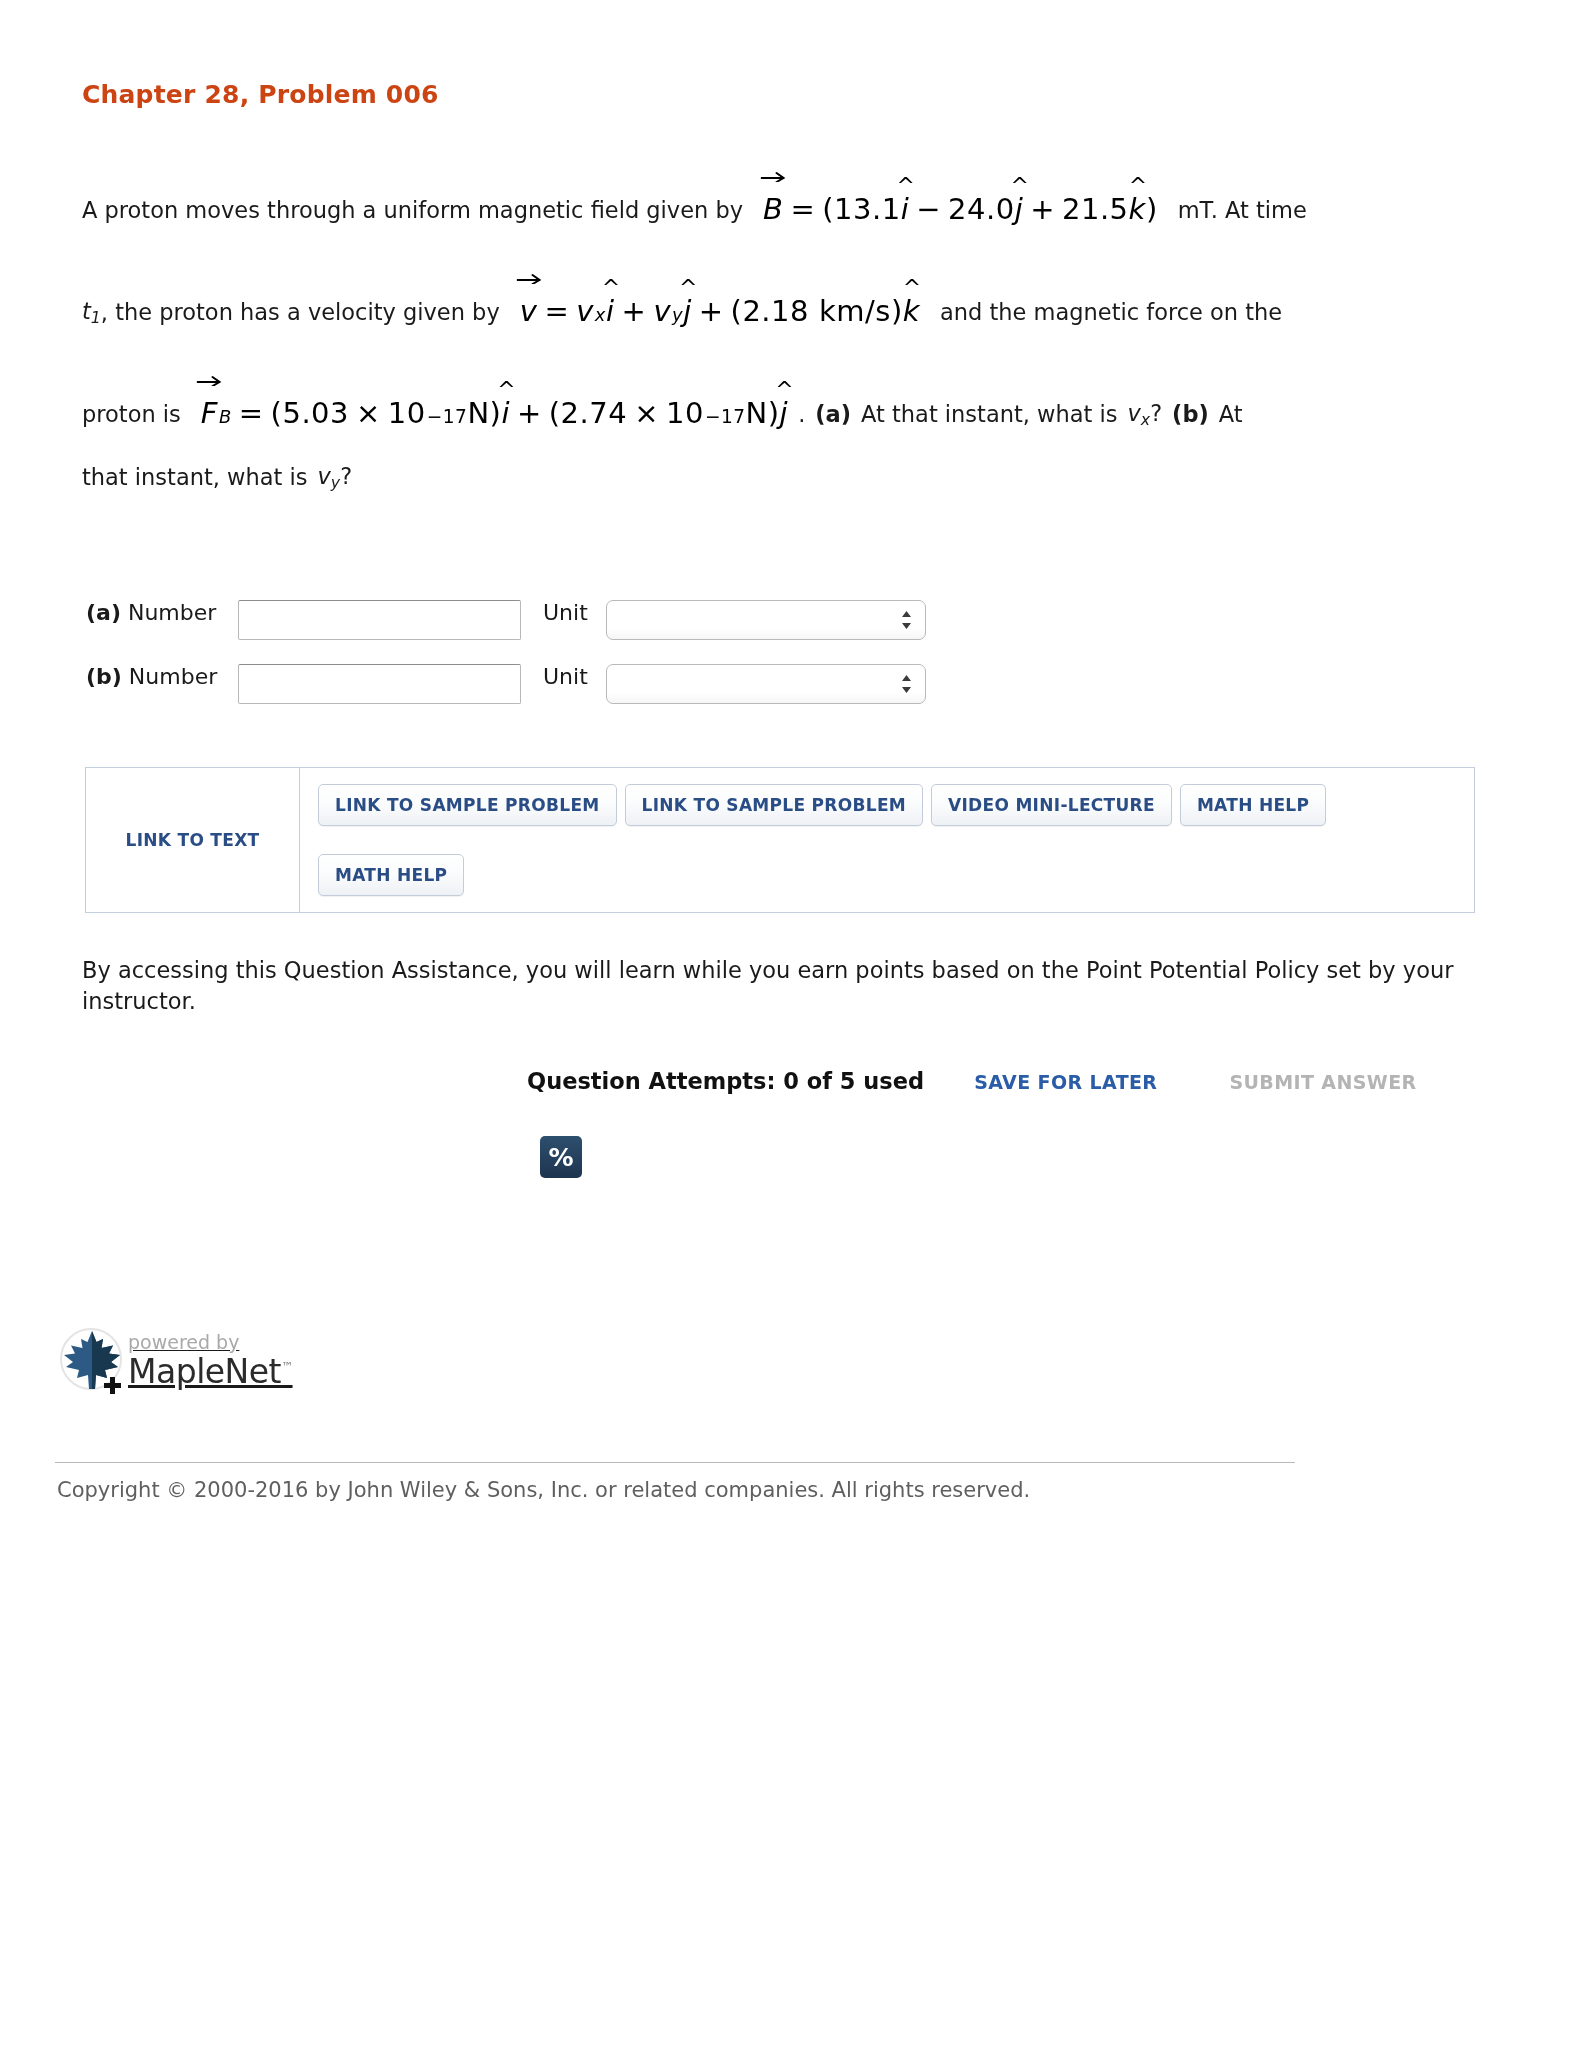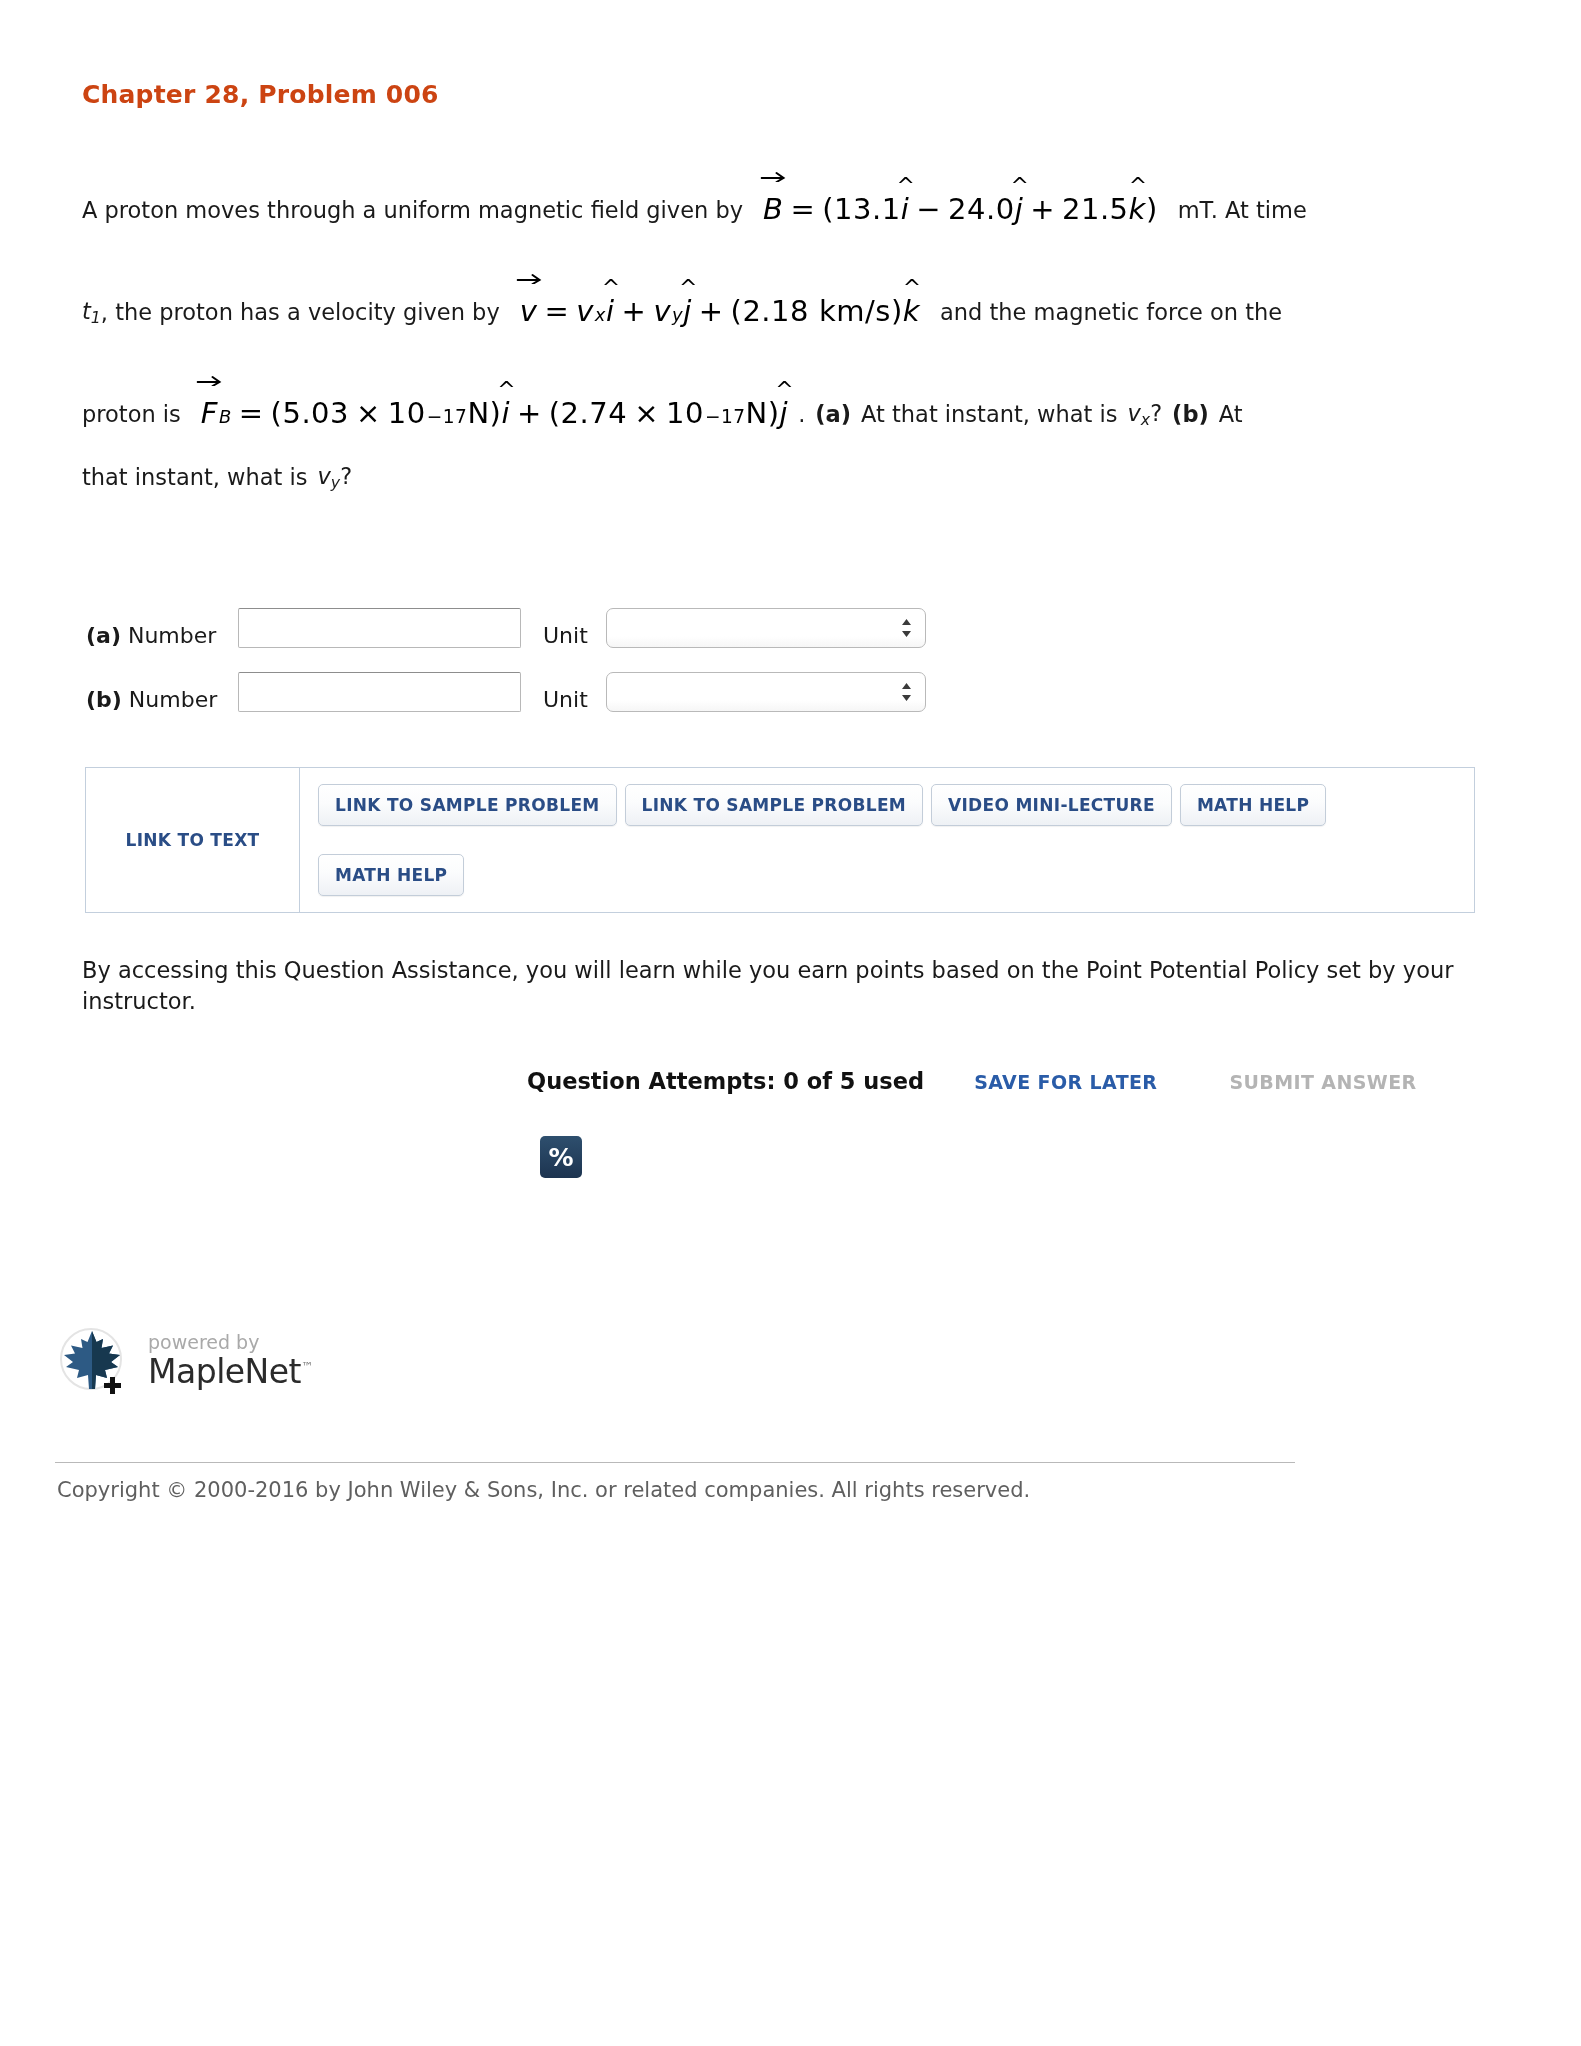--- a/index.html
+++ b/index.html
@@ -118,21 +118,21 @@
 
   
   .answers {
     position: absolute;
     left: 86px;
     top: 600px;
     width: 900px;
   }
   .ans-row {
     display: flex;
-    align-items: flex-end;
+    align-items: flex-start;
     height: 48px;
     margin-bottom: 16px;
   }
   .ans-label {
     font-size: 22px;
     color: #1a1a1a;
     width: 152px;
   }
   .ans-label .pref { font-weight: bold; }
   .num-input {
@@ -306,24 +306,25 @@
     display: flex;
     align-items: center;
   }
   .maple-leaf-wrap {
     width: 70px;
     height: 70px;
     position: relative;
     flex: 0 0 70px;
   }
   .maple-words {
-    margin-left: 20px;
+    margin-left: 0;
     display: flex;
     flex-direction: column;
     justify-content: space-between;
+    text-decoration: underline;
   }
   .powered-by {
     font-size: 19px;
     color: #a9a9a9;
     line-height: 1;
     margin-bottom: 3px;
   }
   .maplenet-word {
     font-size: 33px;
     color: #2b2b2b;

